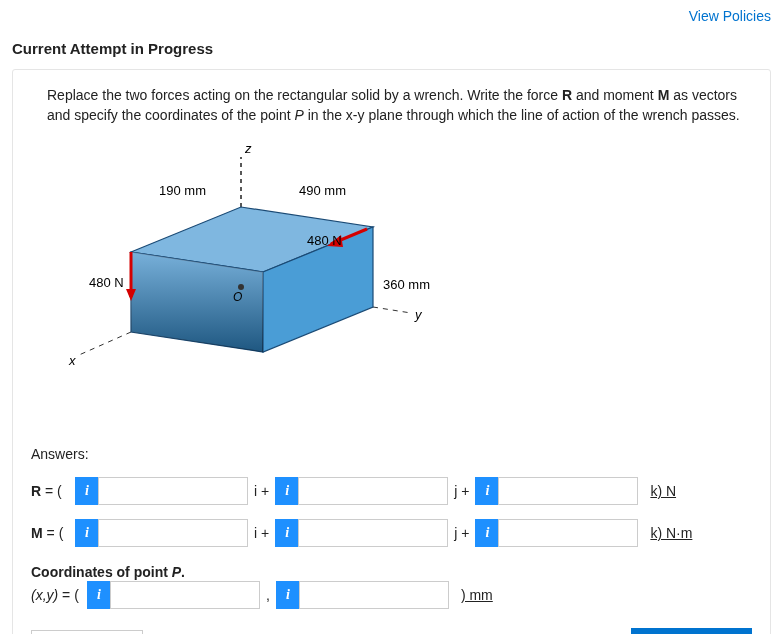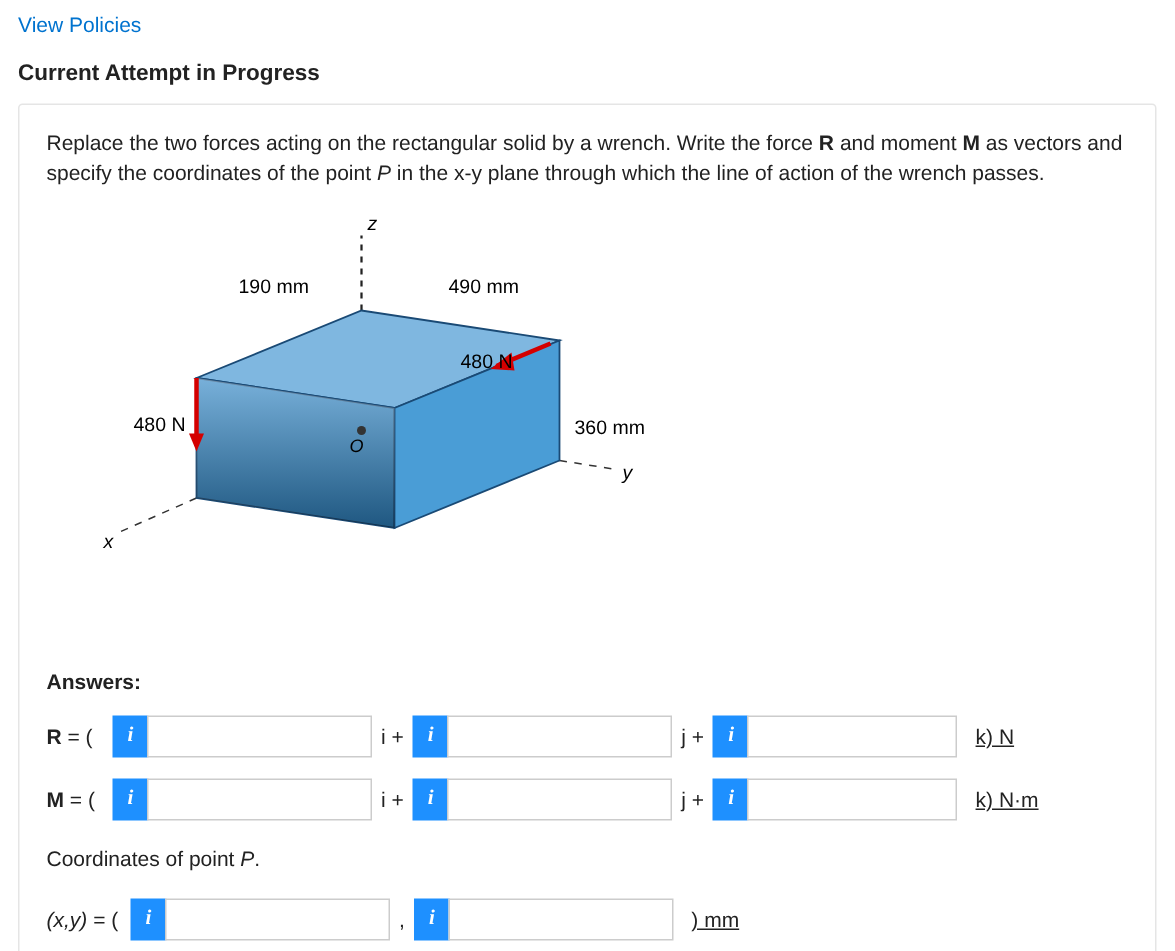--- a/index.html
+++ b/index.html
@@ -5,27 +5,27 @@
   * { box-sizing: border-box; }
   body {
     font-family: Arial, Helvetica, sans-serif;
     font-size: 14px;
     color: #222;
     margin: 0;
     padding: 8px 12px;
     width: 783px;
     background: #fff;
   }
-  .link { color: #0073cf; font-size: 14px; cursor: pointer; }
+  .link { color: #0073cf; font-size: 14px; cursor: pointer; text-align: right; }
   .progress-title { font-weight: bold; font-size: 15px; margin: 16px 0 12px 0; }
-  .question { line-height: 1.4; margin-bottom: 12px; }
+  .question { line-height: 1.4; margin-bottom: 12px; margin-left: 16px; }
   .bold { font-weight: bold; }
   .italic { font-style: italic; }
   .diagram-wrap { margin: 10px 0 18px 10px; }
-  .answers-label { margin-top: 26px; margin-bottom: 14px; font-weight: bold; }
+  .answers-label { margin-top: 26px; margin-bottom: 14px; }
   .row { display: flex; align-items: center; margin-bottom: 12px; height: 30px; }
   .rowlabel { min-width: 44px; }
   .info-btn {
     width: 24px; height: 28px;
     background: #1e90ff;
     display: inline-flex;
     align-items: center;
     justify-content: center;
     color: #fff;
     font-weight: bold;
@@ -38,21 +38,21 @@
   .inp {
     height: 28px;
     border: 1px solid #ccc;
     padding: 0 4px;
     font-size: 13px;
   }
   .inp-long { width: 150px; margin-left: -1px; }
   .inp-mid { width: 140px; margin-left: -1px; }
   .sep { margin: 0 6px; }
   .unit { margin-left: 12px; text-decoration: underline; }
-  .coords-label { margin: 16px 0 18px 0; }
+  .coords-label { margin: 16px 0 0 0; font-weight: bold; }
   .footer { display: flex; align-items: center; justify-content: space-between; margin-top: 18px; }
   .save-btn {
     background: #fff; border: 1px solid #ccc;
     padding: 8px 14px; font-size: 13px; color: #444;
     cursor: pointer;
   }
   .right-foot { display: flex; align-items: center; gap: 14px; }
   .attempts { font-weight: bold; font-size: 14px; }
   .submit-btn {
     background: #0073cf; color: #fff; border: none;

